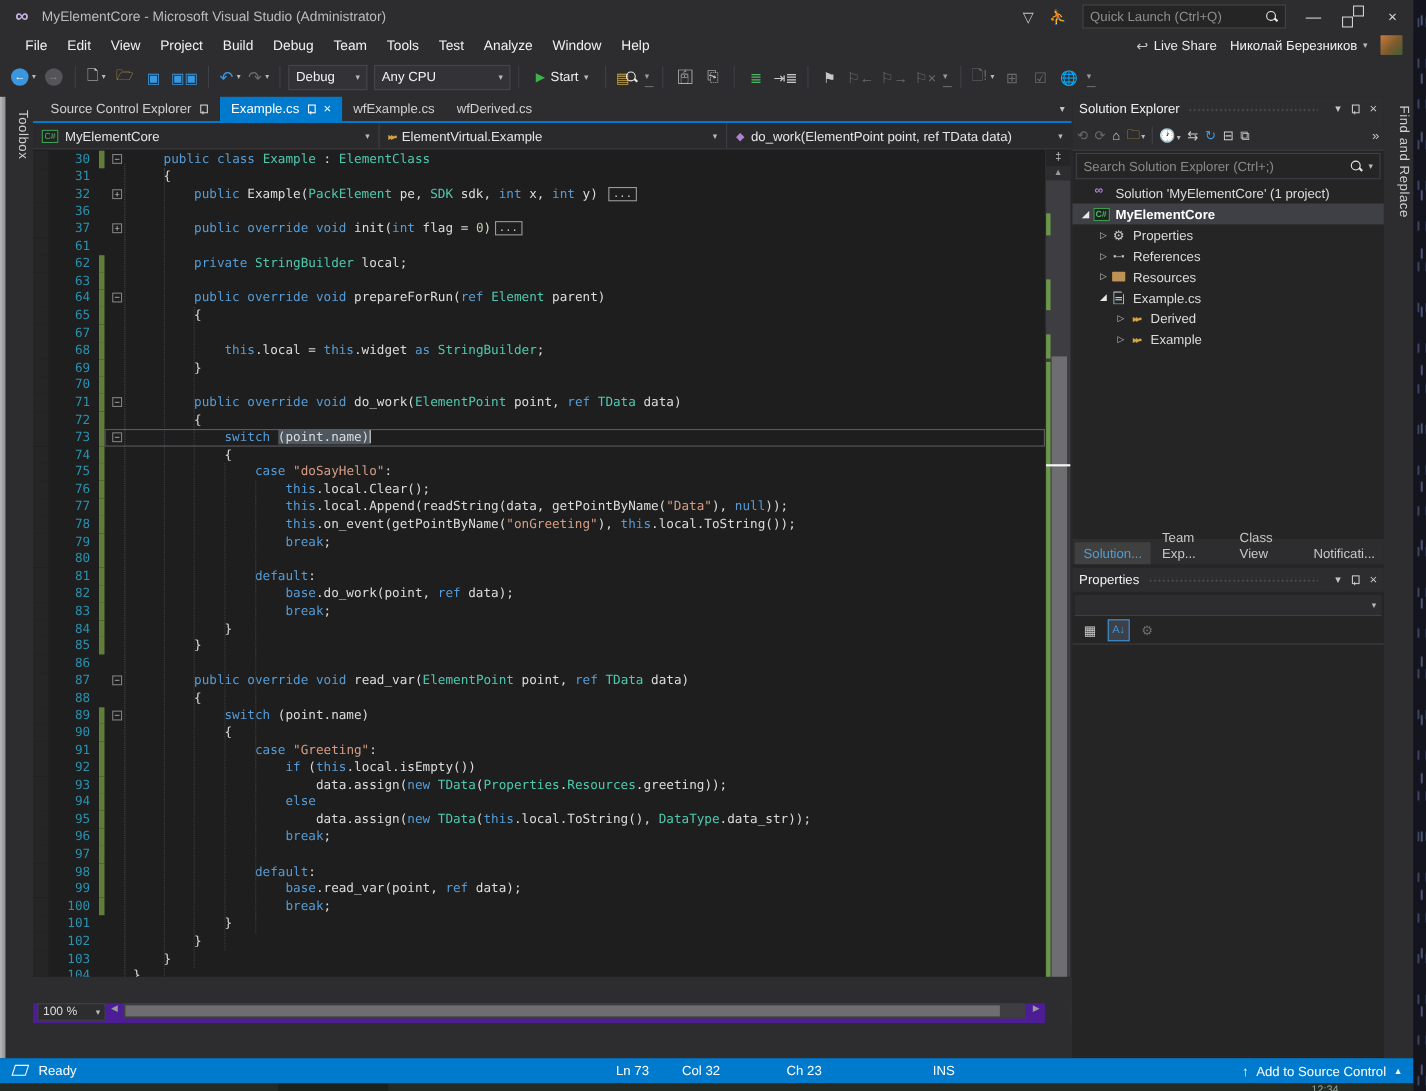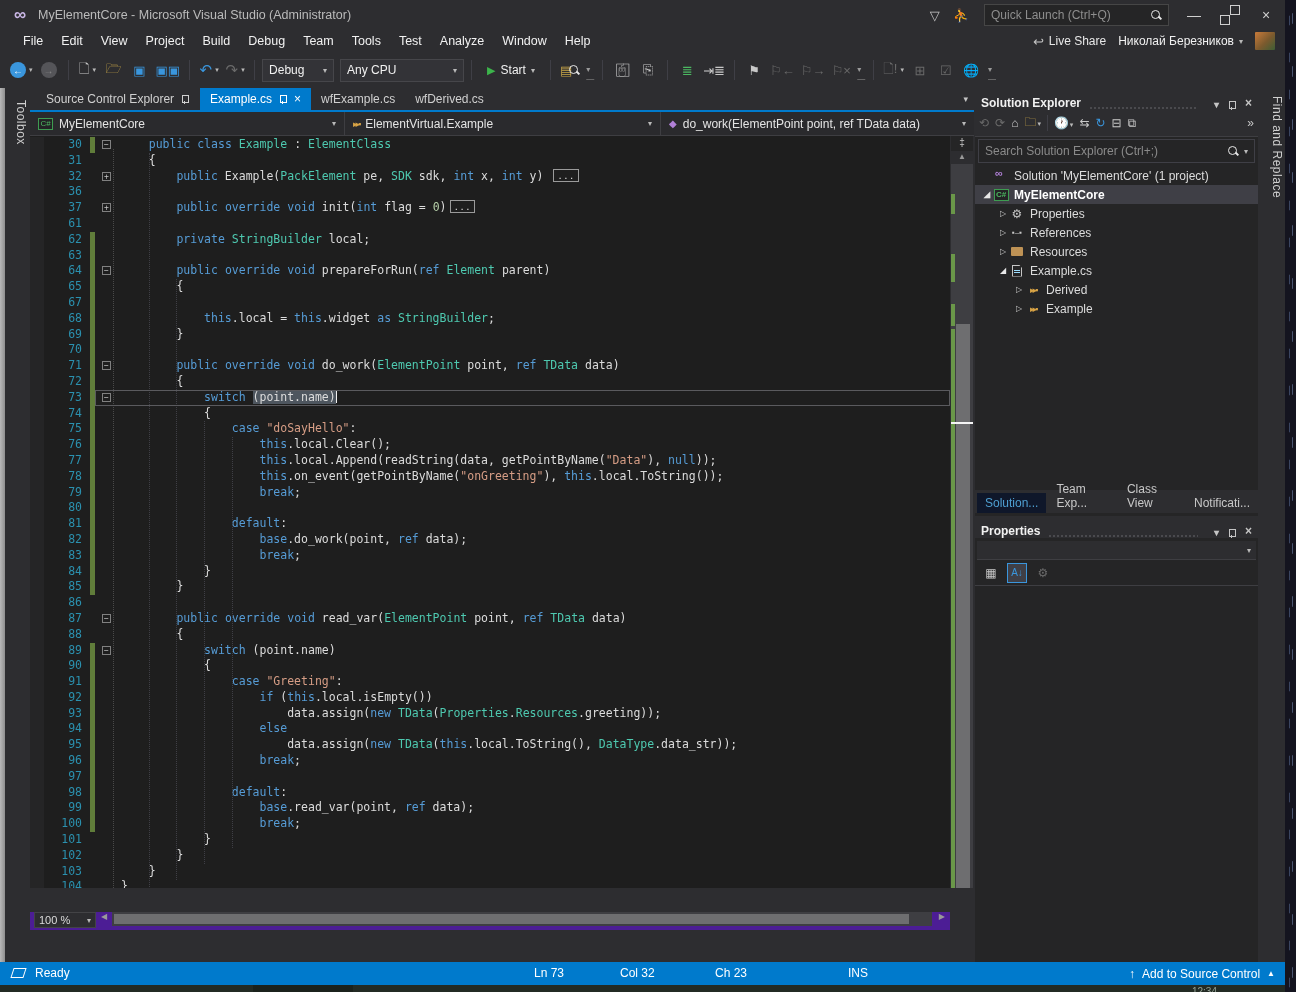--- a/index.html
+++ b/index.html
@@ -121,21 +121,21 @@
   .hscrollrow { position:absolute; left:0; top:824px; right:0; height:18px; background:#4c1d95; display:flex; align-items:flex-start; }
   .zoom-combo { width:62px; height:16px; margin-left:4px; background:#2D2D30; border:1px solid #434346;
     display:flex; align-items:center; justify-content:space-between; padding:0 4px; color:#DCDCDC; font-size:11px; }
   .hs-arrow { color:#999; font-size:8px; padding:0 5px; }
   .hs-track { flex:1; height:14px; background:#3E3E42; position:relative; margin-right:2px; }
   .hs-thumb { position:absolute; left:2px; top:2px; height:10px; width:97%; background:#6E6E70; }
   .hs-corner { width:24px; height:18px; background:#2D2D30; }
 
   
   .rpanel { position:absolute; left:975px; top:88px; width:283px; height:874px; background:#252526; }
-  .pane-head { height:22px; background:#2D2D30; display:flex; align-items:flex-end; padding:0 6px; color:#F1F1F1;font-weight:bold; }
+  .pane-head { height:22px; background:#2D2D30; display:flex; align-items:center; padding:0 6px; color:#F1F1F1; }
   .pane-head .dots { flex:1; height:5px; margin:0 8px;
     background-image:radial-gradient(#4A4A4E 1px, transparent 1px); background-size:4px 4px; background-position:0 1px; }
   .ph-ico { color:#C5C5C5; font-size:10px; margin-left:8px; }
   .se-toolbar { height:27px; background:#2D2D30; display:flex; align-items:center; padding:0 4px; gap:6px; border-bottom:1px solid #3E3E42; }
   .se-ico { color:#C8C8C8; font-size:12px; }
   .se-ico.dim { color:#6A6A6A; }
   .se-ico.blue { color:#3A96DD; }
   .se-sep { width:1px; height:16px; background:#3F3F46; }
   .se-search { height:24px; margin:2px 3px; background:#252526; border:1px solid #3F3F46;
     display:flex; align-items:center; padding:0 6px; color:#8A8A8A; }
@@ -151,21 +151,21 @@
   .ico-sln::before { content:"∞"; position:absolute; left:0; top:-3px; color:#B180D7; font-size:11px; font-weight:bold; }
   .ico-gear { color:#C5C5C5; font-size:12px; }
   .ico-refs { color:#C8C8C8; font-size:8px; letter-spacing:0; }
   .ico-res { width:12px; height:9px; background:#BE9255; border-radius:1px; }
   .ico-doc { width:10px; height:12px; border:1px solid #C5C5C5; position:relative;
     clip-path:polygon(0 0, 70% 0, 100% 30%, 100% 100%, 0 100%); }
   .ico-doc::after { content:""; position:absolute; left:1px; top:4px; width:6px; height:1px; background:#9CDCFE; box-shadow:0 2px 0 #9CDCFE; }
 
   .panel-tabs { position:absolute; left:0; top:402px; width:100%; height:23px; display:flex; align-items:flex-end; background:#2D2D30; gap:2px; padding-left:2px; }
   .ptab { padding:3px 8px; color:#C8C8C8; }
-  .ptab.active { background:#0f172a; color:#4E9FD1; }
+  .ptab.active { background:#404040; color:#4E9FD1; }
 
   .props { position:absolute; left:0; top:428px; width:100%; bottom:0; background:#252526; }
   .props-combo { height:19px; margin:3px 2px 0 2px; background:#2D2D30; border-bottom:1px solid #3E3E42;
     display:flex; align-items:center; justify-content:flex-end; padding:0 5px; color:#C5C5C5; }
   .props-toolbar { height:26px; display:flex; align-items:center; gap:6px; padding:0 6px; border-bottom:1px solid #3E3E42; }
   .pt-ico { width:20px; height:20px; display:flex; align-items:center; justify-content:center; color:#C8C8C8; font-size:12px; }
   .pt-ico.active { border:1px solid #3A96DD; background:#3F3F46; color:#3A96DD; font-size:10px; }
   .pt-ico.dim { color:#6A6A6A; }
 
   
@@ -852,21 +852,21 @@
         <span class="pt-ico active">A↓</span>
         <span class="pt-ico dim">⚙</span>
       </div>
     </div>
   </div>
 
 
   <div class="statusbar" style="background: rgb(0, 122, 204); padding-left: 40px;">
     <span class="sb-editico"></span>
     <span class="sb-item" style="left:35px;">Ready</span>
-    <span class="sb-item" style="left:534px;">Ln 73</span>
+    <span class="sb-item" style="left:560px;">Ln 73</span>
     <span class="sb-item" style="left:620px;">Col 32</span>
     <span class="sb-item" style="left:715px;">Ch 23</span>
     <span class="sb-item" style="left:848px;">INS</span>
     <div class="sb-right">
       <span class="sb-up">↑</span>
       <span>Add to Source Control</span>
       <span class="sb-caret">▲</span>
     </div>
   </div>
 </div>

